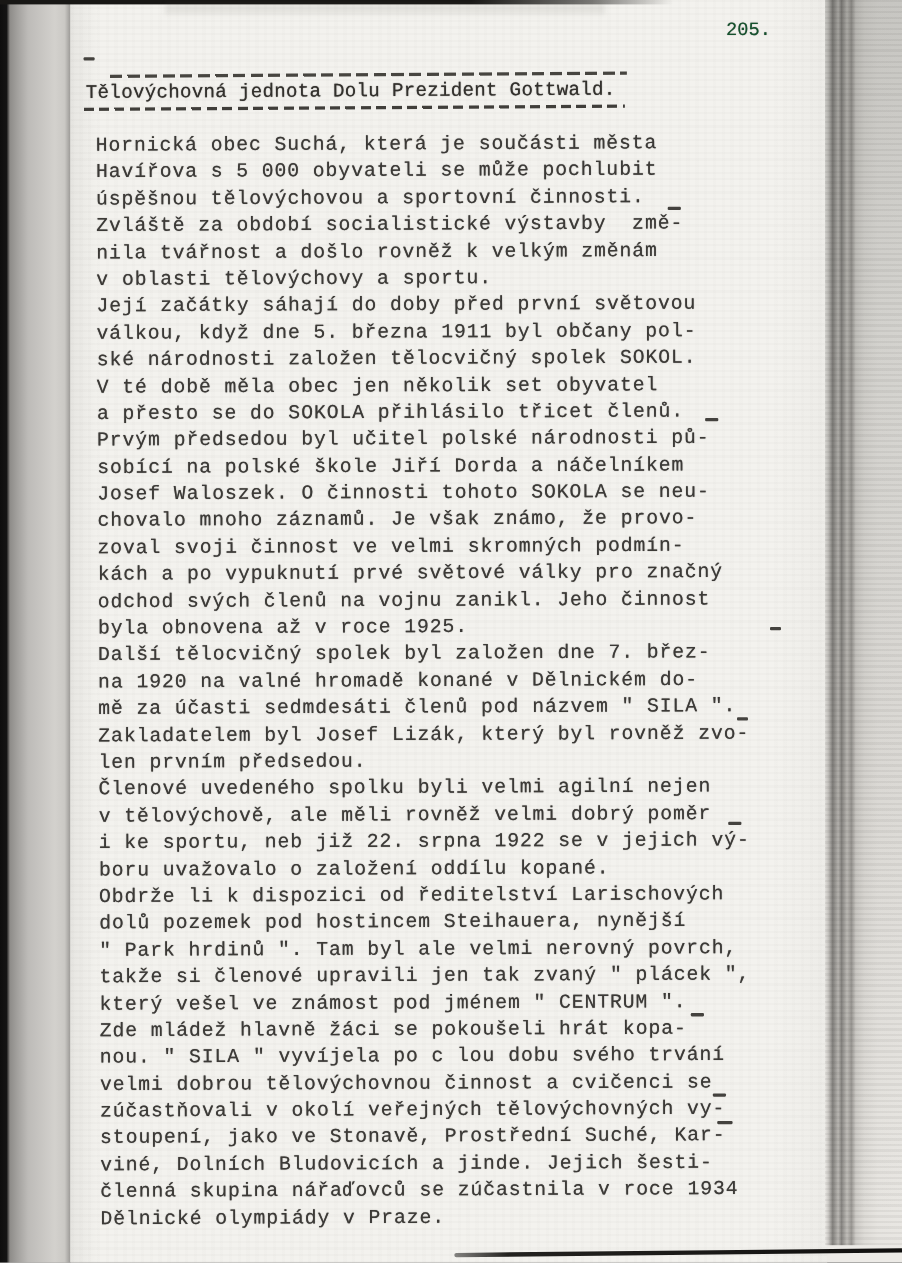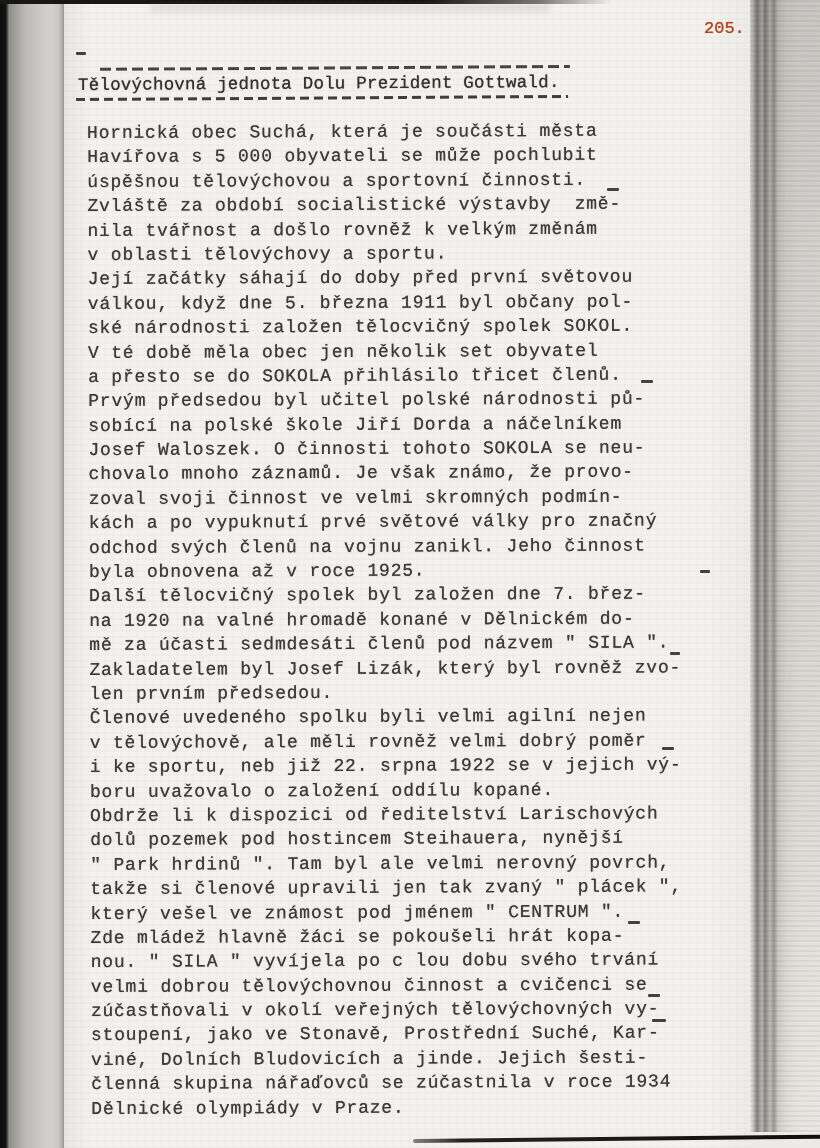--- a/index.html
+++ b/index.html
@@ -53,23 +53,22 @@
   }
   .bottom-edge {
     position:absolute; left:413px; top:1139px; width:407px; height:4px; z-index:7;
     background:linear-gradient(90deg, rgba(25,24,22,0.5) 0, #23221f 12%, #191816 60%, #100f0e 100%);
     transform:rotate(-0.6deg); transform-origin:left center;
     border-radius:2px 0 0 2px;
   }
 
   .page-number {
     position:absolute; left:660px; top:19px; z-index:3;
-    font-size:17px; color:#c2410c;
+    font-size:17px; color:#14532d;
     text-shadow:0 0 0.8px rgba(50,48,45,0.7);
-    margin-left:44px;
   }
 
   .title-block {
     position:absolute; left:76px; top:68px; z-index:3;
     transform:rotate(-0.35deg); transform-origin:left center;
   }
   .title-overline {
     margin-left:24px; width:470px; height:3px;
     background:repeating-linear-gradient(90deg, #474540 0 11px, rgba(0,0,0,0) 11px 16px);
   }

